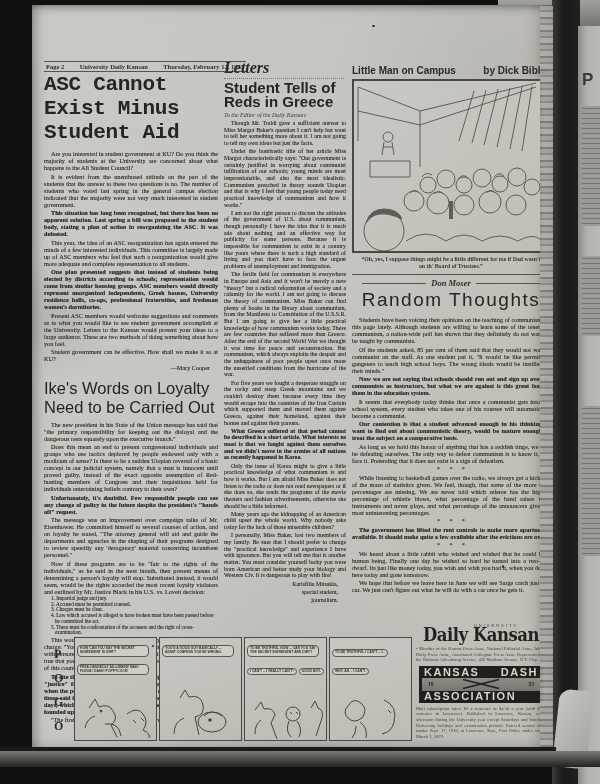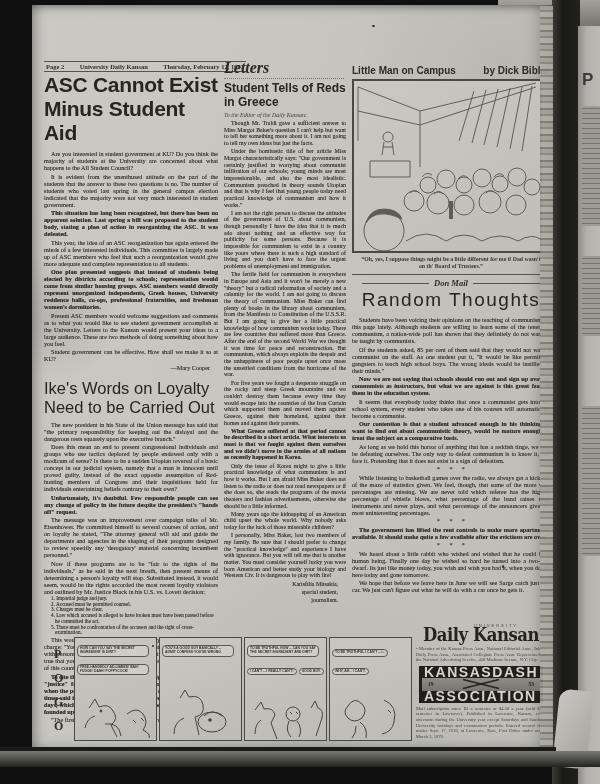--- a/index.html
+++ b/index.html
@@ -38,25 +38,25 @@
   .hdr{position:absolute;left:12px;top:56px;width:202px;border-top:1px solid #55534c;border-bottom:1px solid #55534c;
     display:flex;justify-content:space-between;align-items:baseline;padding:1px 2px;
     font-size:6.5px;font-weight:bold;color:#2e2d28;}
   .letters-label{position:absolute;left:192px;top:54px;width:120px;font-family:"Liberation Serif",serif;
     font-style:italic;font-weight:bold;font-size:16px;color:#2a2924;border-bottom:1px dotted #7b796f;padding-bottom:1px;}
   
   .col{position:absolute;}
   .col-left{left:12px;top:68px;width:174px;}
   .col-mid{left:192px;top:76px;width:122px;}
   .col-right{left:320px;top:60px;width:198px;}
-  h1.big{font-family:Liberation Sans, sans-serif;font-weight:700;font-size:21px;line-height:24px;
+  h1.big{font-family:Liberation Mono, monospace;font-weight:700;font-size:21px;line-height:24px;
     color:#262520;margin:0 0 5px 0;letter-spacing:-.3px;}
   h2.big{font-family:"Liberation Sans",sans-serif;font-weight:400;font-size:16.5px;line-height:19px;
     color:#262520;margin:8px 0 4px 0;}
-  h3.mid{font-family:"Liberation Sans",sans-serif;font-weight:700;font-size:12px;line-height:14px;
+  h3.mid{font-family:"Liberation Sans",sans-serif;font-weight:700;font-size:15px;line-height:14px;
     color:#262520;margin:0 0 3px 0;}
   .body-txt p{margin:0 0 1.5px 0;text-indent:7px;text-align:justify;font-size:6.2px;line-height:1.13;
     color:#403e37;text-shadow:0 0 .5px rgba(64,62,55,.85);}
   .col-mid .body-txt p{font-size:5.9px;}
   .col-right .body-txt p{font-size:6.2px;}
   .body-txt p.b{font-weight:bold;color:#34332d;}
   .body-txt p.c{text-align:center;text-indent:0;}
   .body-txt p.sig{text-align:right;text-indent:0;padding-right:8px;}
   .body-txt p.li{font-size:5.2px;line-height:1.1;text-indent:-4px;padding-left:11px;text-align:left;margin:0;}
   .salut{font-style:italic;font-size:6px;margin:0 0 2px 0;color:#3c3a33;}
@@ -83,21 +83,21 @@
     color:#33322c;text-transform:uppercase;text-indent:0;font-weight:bold;max-width:72px;}
   .panel svg{position:absolute;left:0;bottom:0;}
   
   .masthead{position:absolute;left:384px;top:618px;width:130px;}
   .mh-univ{font-family:"Liberation Sans",sans-serif;font-size:4px;letter-spacing:2px;text-align:center;
     color:#45443d;margin-left:30px;}
   .mh-name{font-family:"DejaVu Serif",serif;font-weight:bold;font-size:16.5px;letter-spacing:-.5px;
     color:#23221e;text-align:center;line-height:15px;transform:scaleY(1.08);}
   .mh-member{font-size:4.6px;line-height:1.2;text-align:justify;color:#45443d;margin:3px 0 3px 0;}
   .badge{width:124px;margin:0 auto;background:#201f1c;padding:2px 3px;}
-  .badge .bt{font-family:"Liberation Sans",sans-serif;font-weight:bold;font-size:14px;letter-spacing:1.5px;
+  .badge .bt{font-family:"Liberation Sans",sans-serif;font-weight:bold;font-size:11px;letter-spacing:1.5px;
     color:#d6d4cd;text-align:center;line-height:9px;display:flex;justify-content:space-between;padding:0 2px;}
   .badge .mid{height:13px;background:linear-gradient(#8e8c85,#77756e);margin:1px 0;display:flex;
     align-items:center;justify-content:space-between;padding:0 6px;font-size:5.5px;font-weight:bold;color:#23221e;position:relative;}
   .badge .mid svg{position:absolute;left:50%;top:50%;transform:translate(-50%,-50%);}
   .mh-sub{font-size:4.6px;line-height:1.25;text-align:justify;color:#45443d;margin-top:3px;}
   .speck{position:absolute;background:#2c2b27;border-radius:50%;}
 </style>
 </head>
 <body>
 
@@ -207,21 +207,21 @@
             <path d="M12 142 q10 -16 36 -4 q-4 -10 -18 -10 q-14 0 -18 14" fill="#4d4b45"></path>
             <path d="M52 160 q20 -14 40 0 q18 -12 36 0 q18 -10 36 0 q14 -8 22 -2"></path>
             <path d="M96 120 l0 18 M98 120 l0 18" stroke-width="2"></path>
           </g>
         </svg>
       </div>
       <div class="caption">“Oh, yes, I suppose things might be a little different for me if Dad wasn't on th' Board of Trustees.”</div>
       <div class="rt-rule"></div>
       <div class="rt-byline">
         <span class="ln"></span>
-        <span>Don Mail</span>
+        <span>Don Moser</span>
         <span class="ln"></span>
       </div>
       <h2 class="rt">Random Thoughts</h2>
       <div class="body-txt">
           <p>Students have been voicing their opinions on the teaching of communism on this page lately.  Although students are willing to learn some of the tenets of communism, a nation-wide poll has shown that they definitely do not want to be taught by communists.</p>
           <p>Of the students asked, 85 per cent of them said that they would not want a communist on the staff.  As one student put it, "It would be like permitting gangsters to teach high school boys.  The wrong ideals would be instilled in their minds."</p>
           <p class="b">Now we are not saying that schools should run out and sign up avowed communists as instructors, but what we are against is this great fear of them in the education system.</p>
           <p>It seems that everybody today thinks that once a communist gets into the school system, every student who takes one of his courses will automatically become a communist.</p>
           <p class="b">Our contention is that a student advanced enough in his thinking to want to find out about communistic theory, would be mature enough to treat the subject on a comparative basis.</p>
           <p>As long as we hold this horror of anything that has a reddish tinge, we will be defeating ourselves.  The only way to defeat communism is to know it, and face it.  Pretending that it does not exist is a sign of defeatism.</p>

